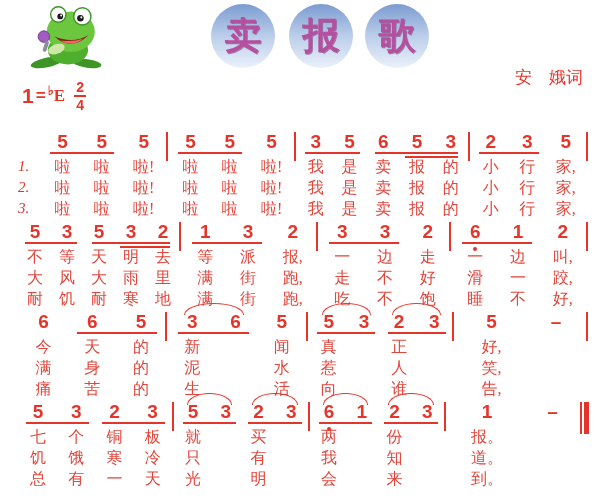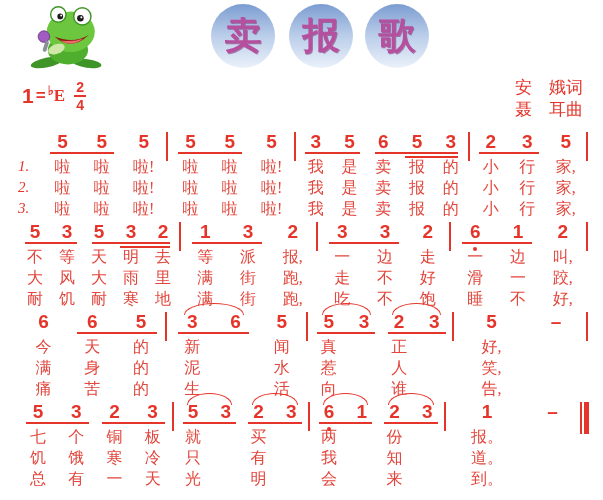--- a/index.html
+++ b/index.html
@@ -17,21 +17,21 @@
   .keyblock{position:absolute;left:22px;top:80px;color:var(--red);}
   .keyline{display:flex;align-items:center;font-weight:bold;}
   .keyone{font-size:21px;} .keyeq{font-size:17px;margin:0 2px;}
   .keyflat{font-size:13px;vertical-align:super;position:relative;top:-6px;}
   .keyletter{font-size:17px;font-family:"Liberation Serif",serif;}
   .frac{display:inline-flex;flex-direction:column;align-items:center;line-height:1;
         font-size:14px;font-weight:bold;margin-left:9px;}
   .fracbar{width:12px;height:2px;background:var(--red);margin:1px 0;}
   .tempo{margin-top:5px;font-weight:bold;font-size:17px;
          font-family:"DejaVu Sans",sans-serif;}
-  .credits{position:absolute;right:20px;top:77px;color:var(--red);font-size:17px;
+  .credits{position:absolute;right:20px;top:67px;color:var(--red);font-size:17px;
            line-height:22px;font-family:"Liberation Serif","DejaVu Sans",serif;}
   
   .score{position:absolute;left:18px;right:13px;top:131px;}
   .system{display:flex;height:90px;align-items:flex-start;}
   .labelcol{width:24px;flex:none;display:flex;flex-direction:column;}
   .nspacer{height:26px;}
   .vlabel{height:21px;font-style:italic;font-size:15px;color:var(--red);
           font-family:"Liberation Serif",serif;line-height:19px;}
   .measure{display:flex;padding:0 1px;min-width:0;}
   .grp{position:relative;display:flex;flex-direction:column;min-width:0;}
@@ -95,21 +95,20 @@
     <span class="frac">
       <span>2</span>
       <span class="fracbar"></span>
       <span>4</span>
     </span>
   </div>
 </div>
 
 <div class="credits">
   <div>安　娥词</div>
-  <div>聂　耳曲</div>
 </div>
 
 <div class="score">
     <div class="system">
       <div class="labelcol">
         <div class="nspacer"></div>
         <div class="vlabel">1.</div>
         <div class="vlabel">2.</div>
         <div class="vlabel">3.</div>
       </div>

